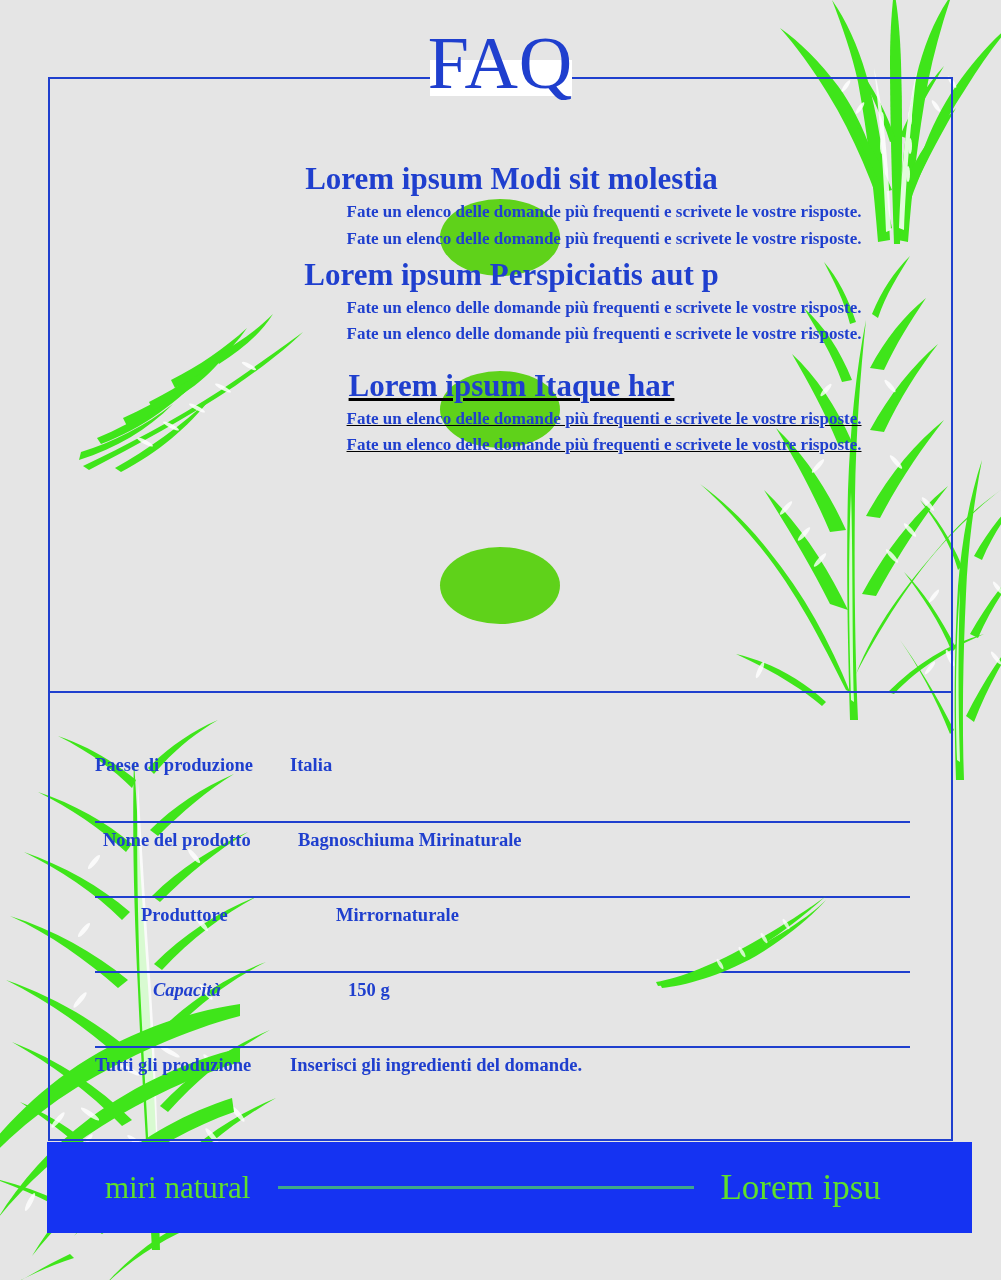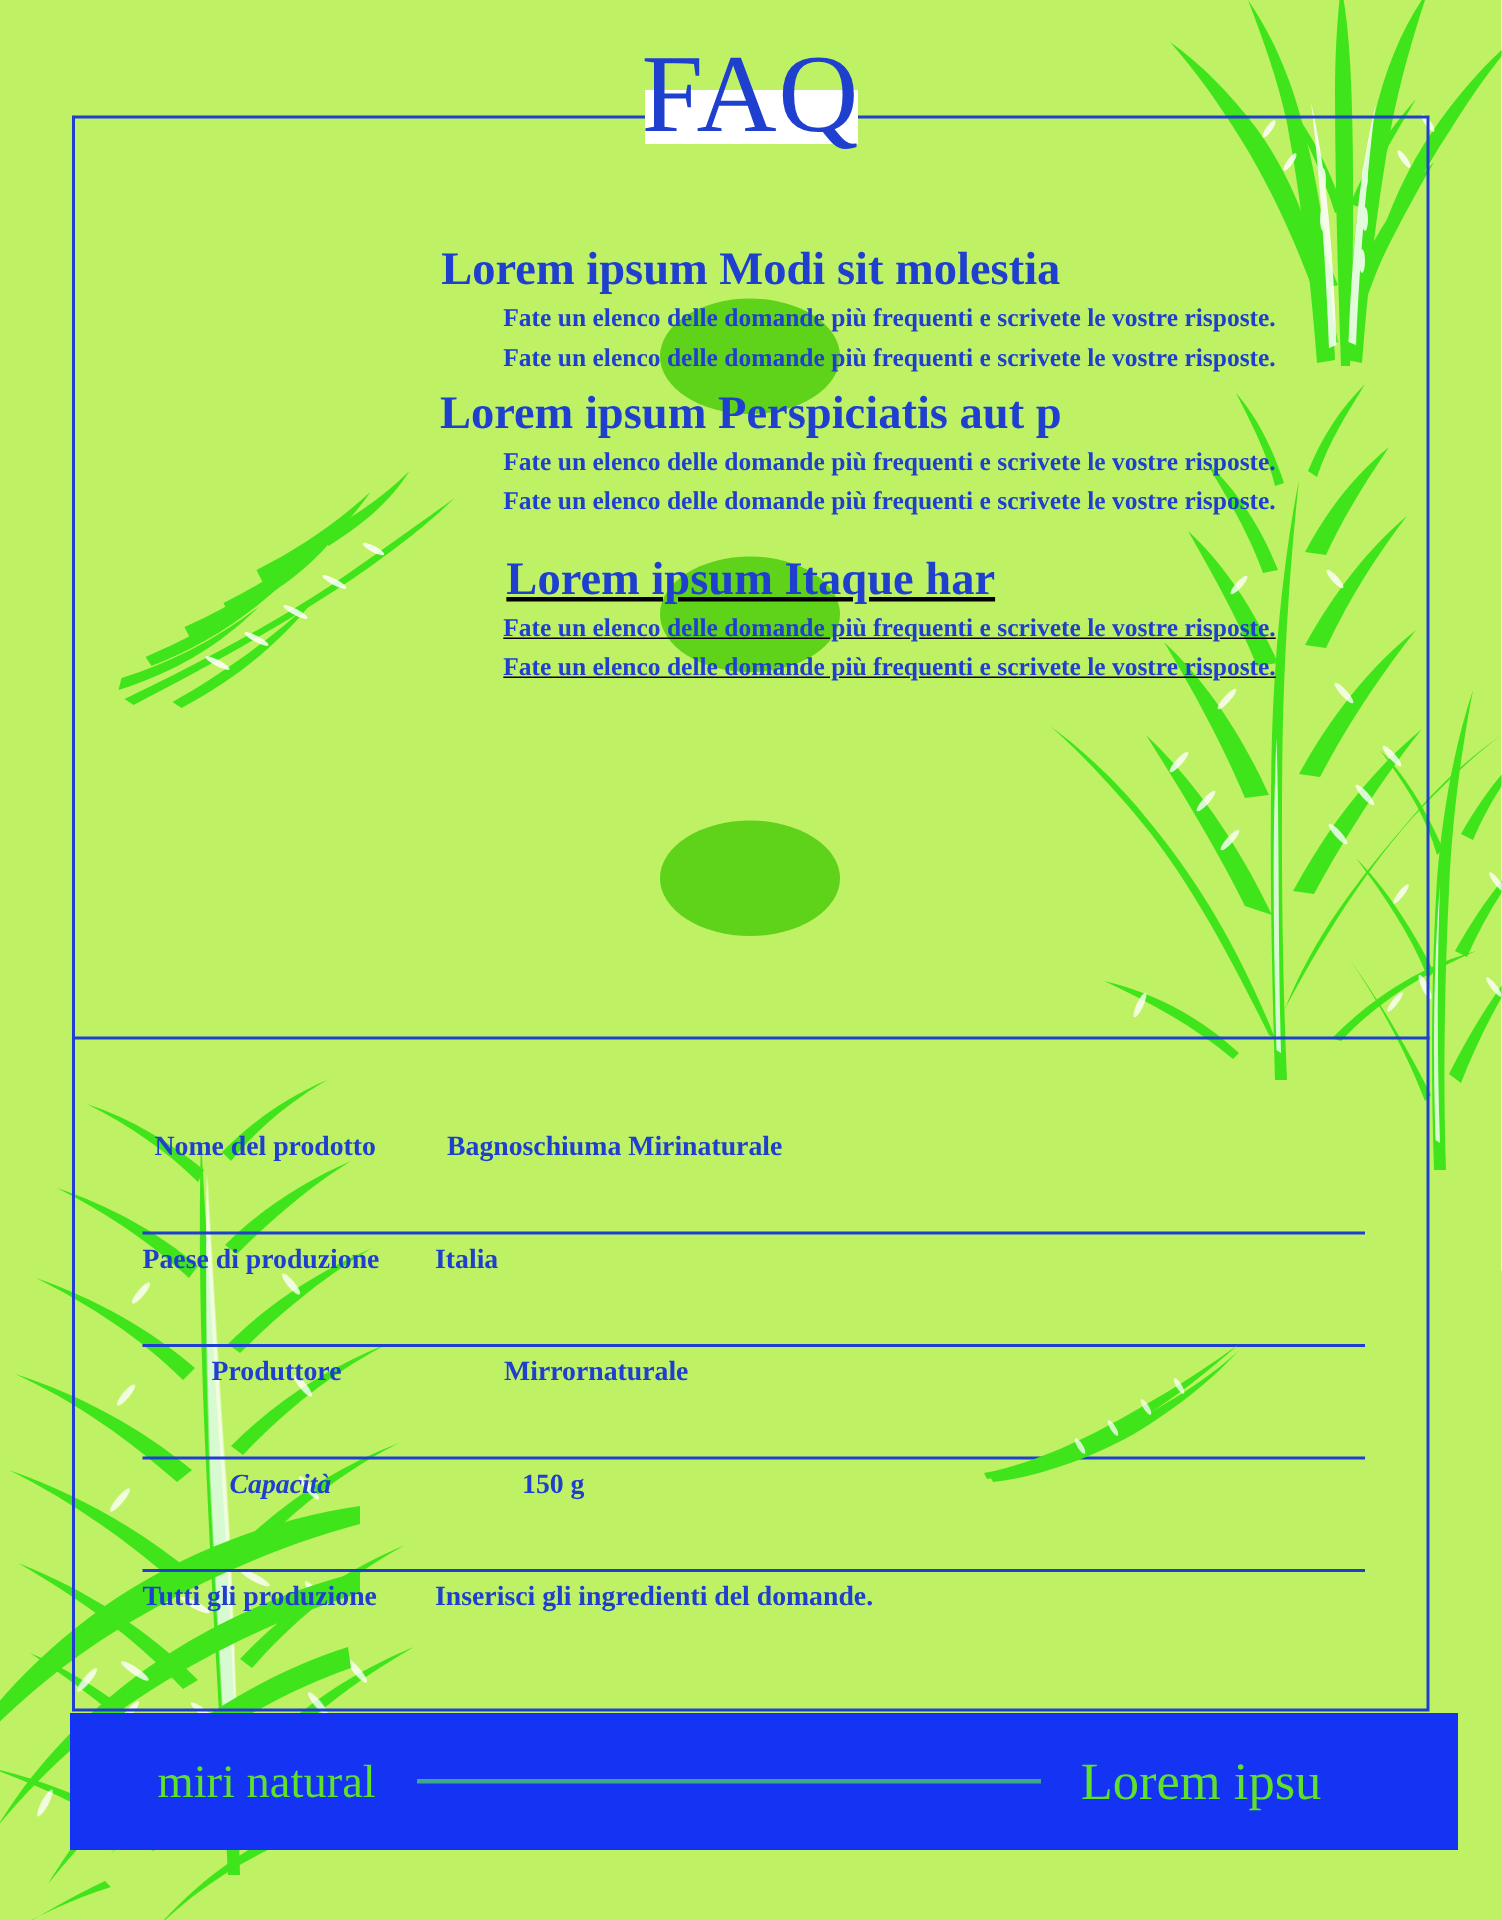--- a/index.html
+++ b/index.html
@@ -13,21 +13,21 @@
     position: relative;
     overflow: hidden;
     font-family: "Liberation Serif", "DejaVu Serif", serif;
   }
 
   #page {
     position: absolute;
     inset: 0;
     width: 1001px;
     height: 1280px;
-    background: #bef264;
+    background: #e5e5e5;
   }
 
   
   .botanical {
     position: absolute;
     pointer-events: none;
   }
   .leaf-layer-back { z-index: 1; }
   .leaf-layer-front { z-index: 6; }
 
@@ -75,20 +75,21 @@
     font-family: "Liberation Serif", "DejaVu Serif", serif;
   }
 
   
   .faq-wrap {
     position: absolute;
     left: 48px;
     top: 160px;
     width: 905px;
     z-index: 5;
+    padding-left: 11px;
   }
   .faq-block { margin-bottom: 4px; }
   .faq-q {
     color: #1F3FCE;
     font-size: 31px;
     font-weight: bold;
     text-align: center;
     line-height: 1.2;
     margin: 0 0 2px 0;
     white-space: nowrap;
@@ -395,36 +396,36 @@
       <div class="faq-a">Fate un elenco delle domande più frequenti e scrivete le vostre risposte.</div>
       <div class="faq-a">Fate un elenco delle domande più frequenti e scrivete le vostre risposte.</div>
     </div>
 
   </div>
 
   <div class="section-divider"></div>
 
   <div class="spec-table">
 
+    <div class="spec-row r1">
+      <div class="cells">
+        <div class="spec-label">Paese di produzione</div>
+        <div class="spec-value">Italia</div>
+      </div>
+      <div class="spec-rule"></div>
+    </div>
+
     <div class="spec-row r0">
       <div class="cells">
         <div class="spec-label">Nome del prodotto</div>
         <div class="spec-value">Bagnoschiuma Mirinaturale</div>
       </div>
       <div class="spec-rule"></div>
     </div>
 
-    <div class="spec-row r1">
-      <div class="cells">
-        <div class="spec-label">Paese di produzione</div>
-        <div class="spec-value">Italia</div>
-      </div>
-      <div class="spec-rule"></div>
-    </div>
-
     <div class="spec-row r2">
       <div class="cells">
         <div class="spec-label">Produttore</div>
         <div class="spec-value">Mirrornaturale</div>
       </div>
       <div class="spec-rule"></div>
     </div>
 
     <div class="spec-row r3">
       <div class="cells">

